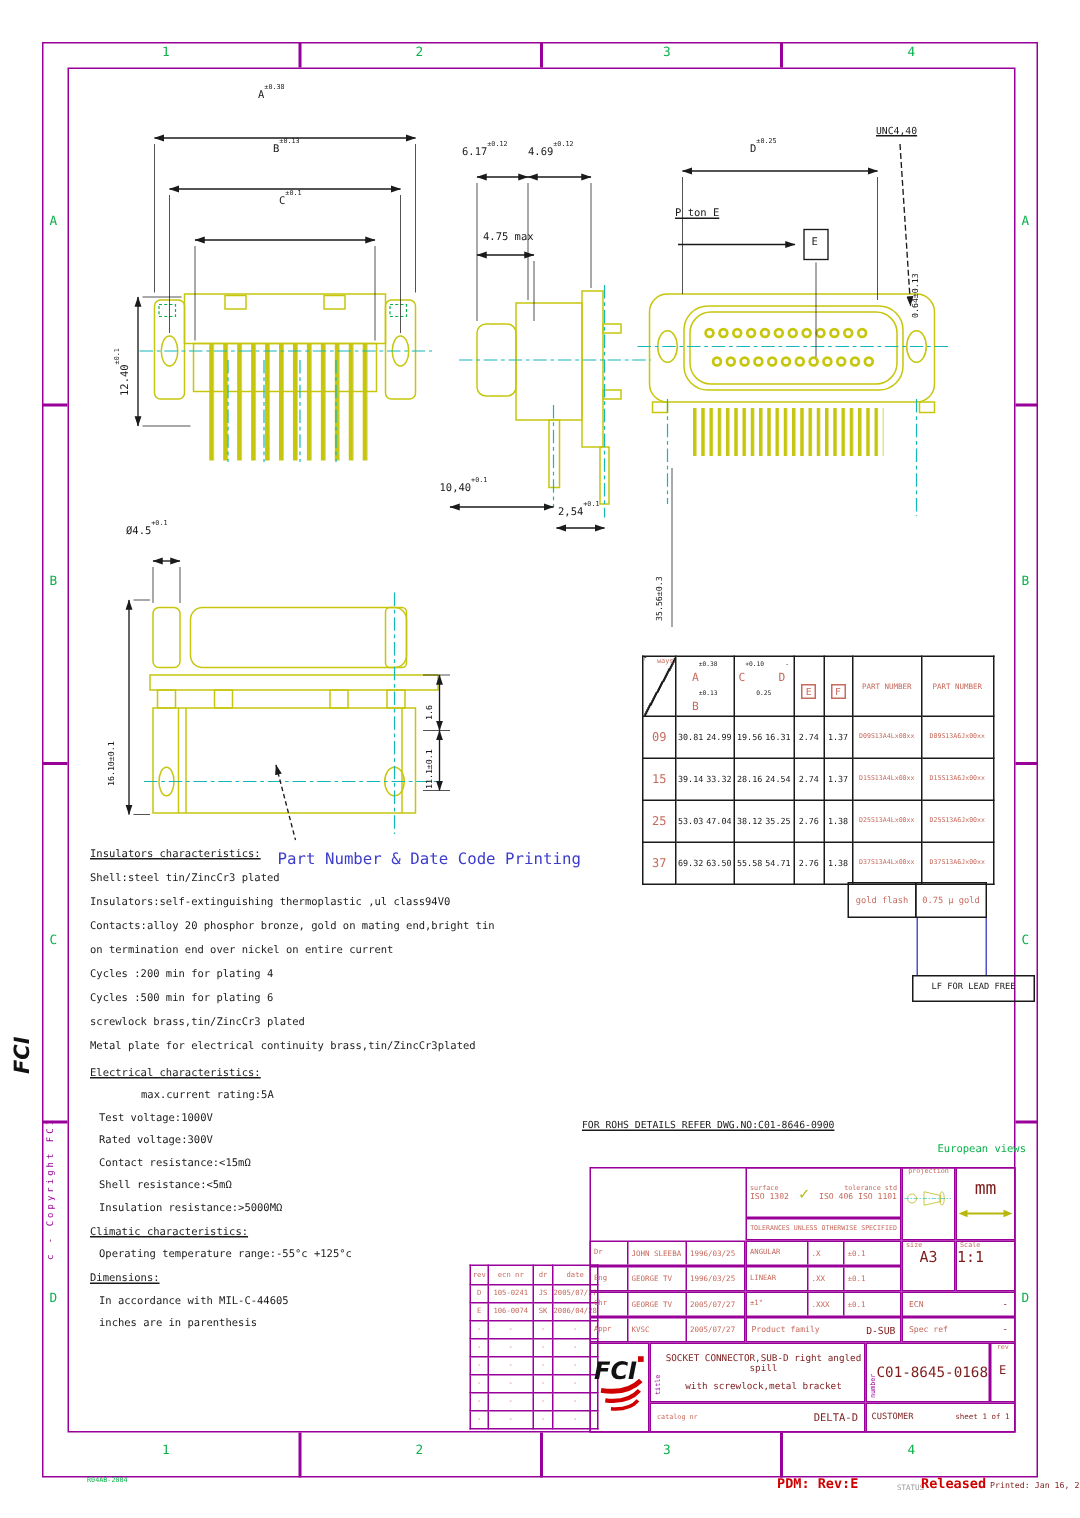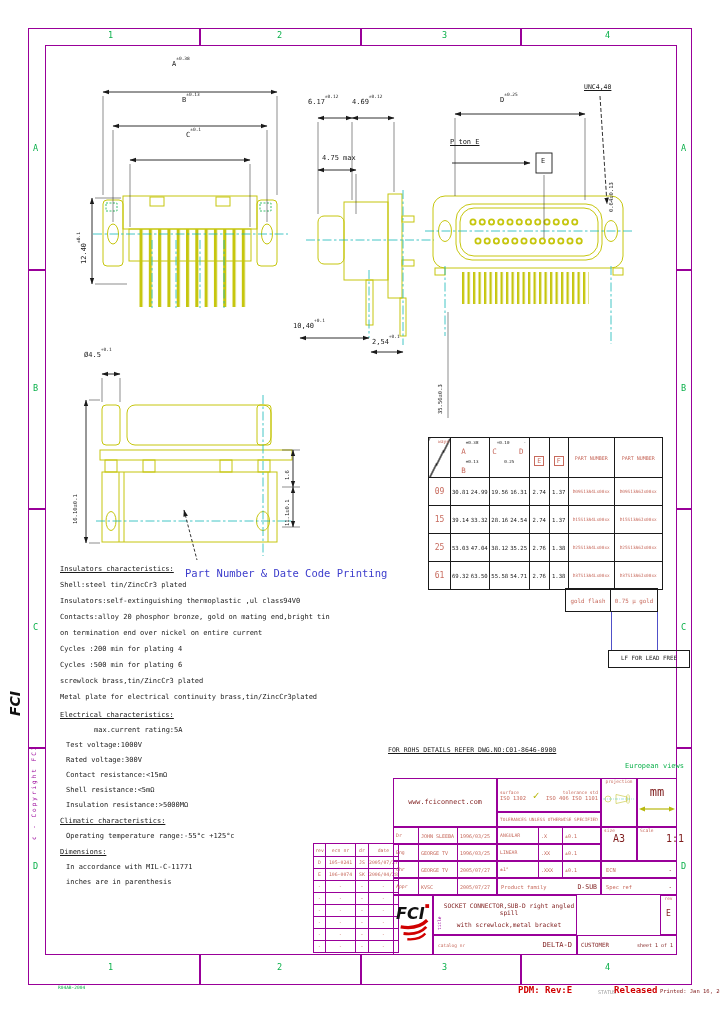--- a/index.html
+++ b/index.html
@@ -280,21 +280,21 @@
   <div class="t u" style="left:60px;top:712px;">Electrical characteristics:</div>
   <div class="t" style="left:66px;top:727px;margin-left:28px;">max.current rating:5A</div>
   <div class="t" style="left:66px;top:742px;">Test voltage:1000V</div>
   <div class="t" style="left:66px;top:757px;">Rated voltage:300V</div>
   <div class="t" style="left:66px;top:772px;">Contact resistance:&lt;15mΩ</div>
   <div class="t" style="left:66px;top:787px;">Shell resistance:&lt;5mΩ</div>
   <div class="t" style="left:66px;top:802px;">Insulation resistance:&gt;5000MΩ</div>
   <div class="t u" style="left:60px;top:818px;">Climatic characteristics:</div>
   <div class="t" style="left:66px;top:833px;">Operating temperature range:-55°c +125°c</div>
   <div class="t u" style="left:60px;top:849px;">Dimensions:</div>
-  <div class="t" style="left:66px;top:864px;">In accordance with MIL-C-11771</div>
+  <div class="t" style="left:66px;top:864px;">In accordance with MIL-C-44605</div>
   <div class="t" style="left:66px;top:879px;">inches are in parenthesis</div>
 
   <table class="dtab">
     <colgroup>
         <col style="width:22px">
         <col style="width:37px">
         <col style="width:40px">
         <col style="width:20px">
         <col style="width:19px">
         <col style="width:46px">
@@ -333,21 +333,21 @@
     <tr style="height:28px">
       <td class="ways">25</td>
       <td class="num"><span>53.03</span><span>47.04</span></td>
       <td class="num"><span>38.12</span><span>35.25</span></td>
       <td class="num">2.76</td>
       <td class="num">1.38</td>
       <td class="pn">D25S13A4Lx00xx</td>
       <td class="pn">D25S13A6Jx00xx</td>
     </tr>
     <tr style="height:28px">
-      <td class="ways">61</td>
+      <td class="ways">37</td>
       <td class="num"><span>69.32</span><span>63.50</span></td>
       <td class="num"><span>55.58</span><span>54.71</span></td>
       <td class="num">2.76</td>
       <td class="num">1.38</td>
       <td class="pn">D37S13A4Lx00xx</td>
       <td class="pn">D37S13A6Jx00xx</td>
     </tr>
   </tbody>
     </table>
   <div style="position:absolute;left:566px;top:588px;display:flex;">
@@ -420,23 +420,20 @@
     <tr style="height:12px">
           <td>-</td>
           <td>-</td>
           <td>-</td>
           <td>-</td>
         </tr>
   </tbody>
     </table>
 
   <div class="pb" style="left:393px;top:778px;width:284px;height:177px;"></div>
-  <div class="pb" style="left:393px;top:778px;width:104px;height:49px;display:flex;align-items:center;justify-content:center;">
-    <span class="t red" style="position:static;font-size:6.8px;">www.fciconnect.com</span>
-  </div>
   <div class="pb" style="left:497px;top:778px;width:104px;height:34px;display:flex;align-items:center;justify-content:space-between;padding:0 2px;">
     <span style="text-align:left;">
       <span class="lbl" style="display:block;">surface</span>
       <span class="lbl2" style="display:block;">ISO 1302</span>
     </span>
     <span class="check">✓</span>
     <span style="text-align:right;">
       <span class="lbl" style="display:block;">tolerance std</span>
       <span class="lbl2" style="display:block;">ISO 406 ISO 1101</span>
     </span>
@@ -497,21 +494,21 @@
   <div class="pb" style="left:497px;top:878px;width:104px;height:17px;display:flex;align-items:center;justify-content:space-between;padding:0 3px;">
     <span class="lbl2">Product family</span>
     <span class="red" style="font-size:6.5px;">D-SUB</span>
   </div>
   <div class="pb" style="left:601px;top:827px;width:36px;height:34px;">
     <div class="lbl" style="padding-left:2px;">size</div>
     <div class="red" style="font-size:10px;text-align:center;">A3</div>
   </div>
   <div class="pb" style="left:637px;top:827px;width:40px;height:34px;">
     <div class="lbl" style="padding-left:2px;">Scale</div>
-    <div class="red" style="font-size:10px;text-align:left;padding-left:28px;">1:1</div>
+    <div class="red" style="font-size:10px;text-align:left;">1:1</div>
   </div>
   <div class="pb" style="left:601px;top:861px;width:76px;height:17px;display:flex;align-items:center;justify-content:space-between;padding:0 4px;">
     <span class="lbl2">ECN</span>
     <span class="red" style="font-size:6px;">-</span>
   </div>
   <div class="pb" style="left:601px;top:878px;width:76px;height:17px;display:flex;align-items:center;justify-content:space-between;padding:0 4px;">
     <span class="lbl2">Spec ref</span>
     <span class="red" style="font-size:6px;">-</span>
   </div>
   <div class="pb" style="left:393px;top:895px;width:40px;height:60px;display:flex;align-items:center;justify-content:center;">
@@ -525,20 +522,24 @@
   </div>
   <div class="pb" style="left:433px;top:895px;width:144px;height:40px;">
     <span class="t v pur" style="left:4px;top:34px;font-size:4.5px;">title</span>
     <div class="red" style="font-size:6.2px;text-align:center;margin-top:6px;padding-left:8px;">SOCKET CONNECTOR,SUB-D right angled spill</div>
     <div class="red" style="font-size:6.2px;text-align:center;margin-top:5px;padding-left:8px;">with screwlock,metal bracket</div>
   </div>
   <div class="pb" style="left:433px;top:935px;width:144px;height:20px;display:flex;align-items:center;justify-content:space-between;padding:0 4px;">
     <span class="lbl">catalog nr</span>
     <span class="red" style="font-size:7px;">DELTA-D</span>
   </div>
+  <div class="pb" style="left:577px;top:895px;width:83px;height:40px;">
+    <span class="t v pur" style="left:3px;top:36px;font-size:4.5px;">number</span>
+    <div class="red" style="font-size:9.5px;text-align:center;margin-top:14px;padding-left:6px;">C01-8645-0168</div>
+  </div>
   <div class="pb" style="left:660px;top:895px;width:17px;height:40px;text-align:center;">
     <div class="lbl">rev</div>
     <div class="red" style="font-size:8px;margin-top:8px;">E</div>
   </div>
   <div class="pb" style="left:577px;top:935px;width:100px;height:20px;display:flex;align-items:center;justify-content:space-between;padding:0 3px;">
     <span class="red" style="font-size:5.8px;">CUSTOMER</span>
     <span class="red" style="font-size:5px;">sheet 1 of 1</span>
   </div>
 
   <div class="t v" style="left:8px;top:716px;">

